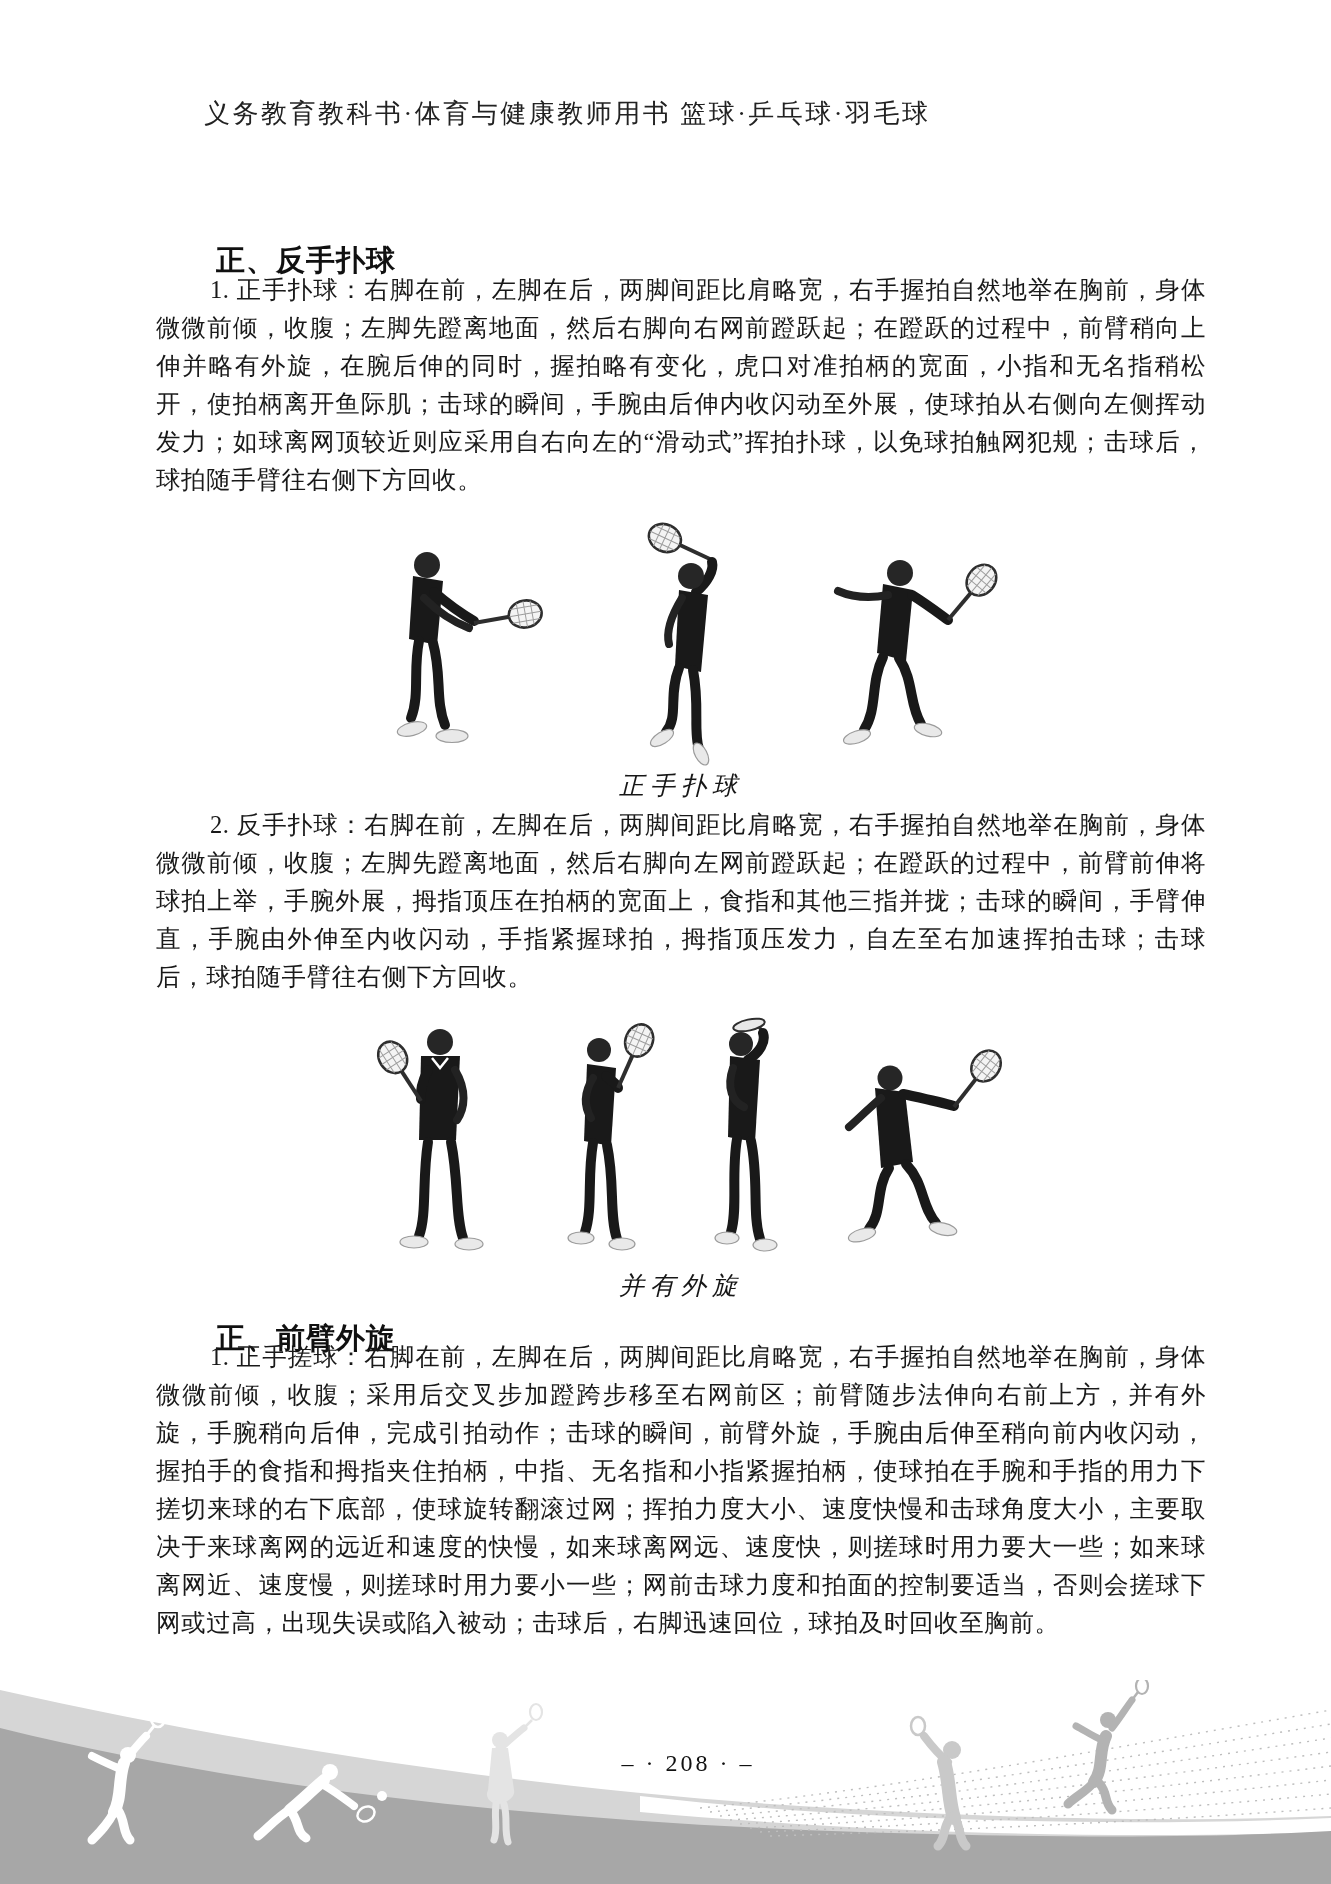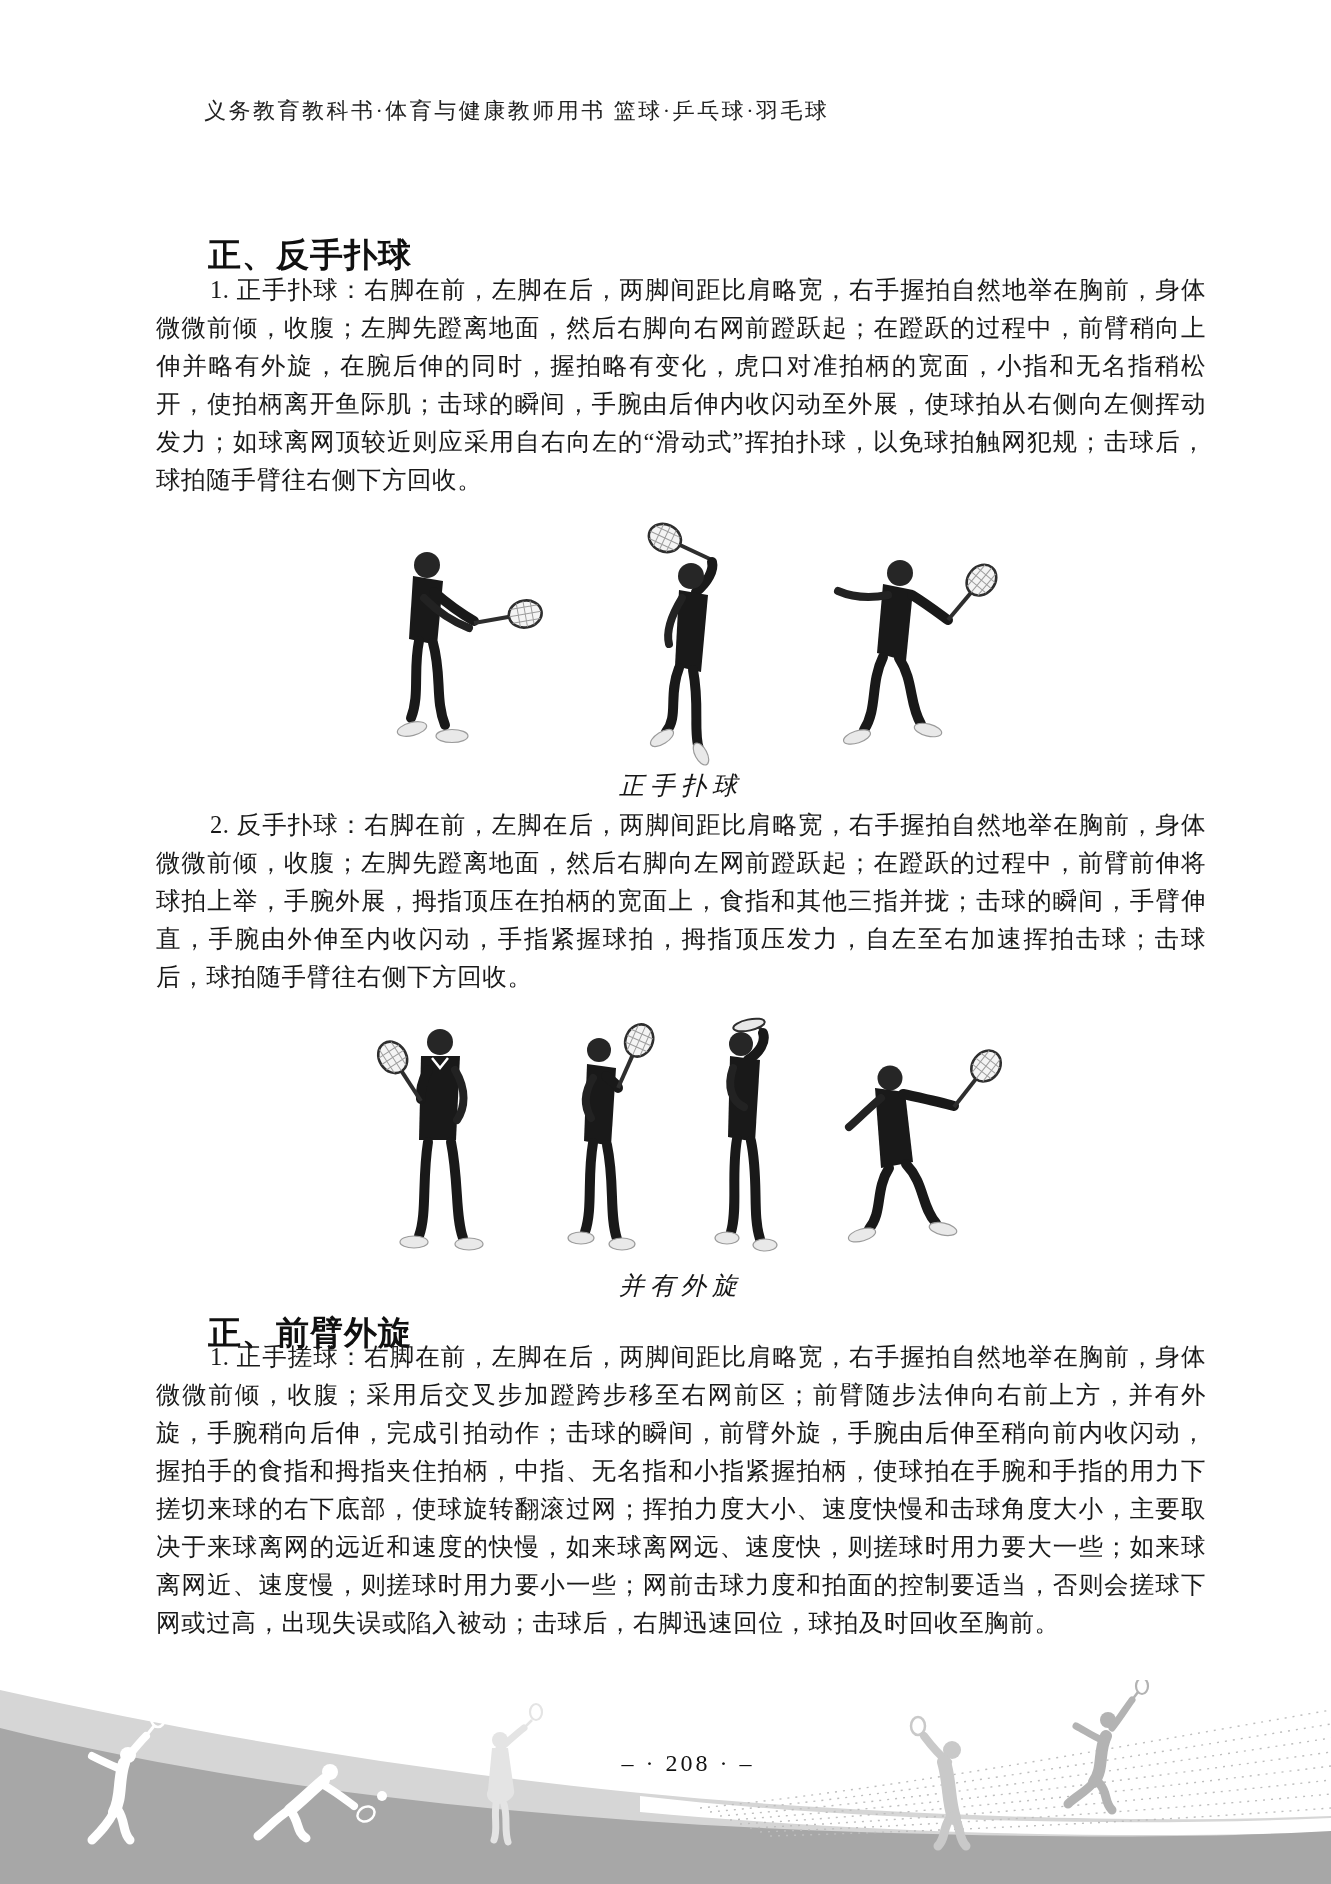--- a/index.html
+++ b/index.html
@@ -3,27 +3,27 @@
 <meta charset="utf-8">
 <title>教科书页面</title>
 <style>
   html,body{margin:0;padding:0;background:#f0f0f0;}
   .page{
     position:relative;width:1331px;height:1884px;background:#ffffff;
     margin:0 auto;overflow:hidden;
     font-family:"Liberation Serif","DejaVu Serif",serif;color:#1c1c1c;
   }
   .running-head{
-    position:absolute;left:204px;top:96px;font-size:22px;letter-spacing:2.5px;color:#222;
+    position:absolute;left:204px;top:96px;font-size:26px;letter-spacing:2.5px;color:#222;
     white-space:nowrap;
   }
   .heading{
-    position:absolute;left:208px;margin:0;
+    position:absolute;left:208px;margin:8px;
     font-family:"DejaVu Sans","Liberation Sans",sans-serif;
-    font-weight:bold;font-size:33px;color:#101010;letter-spacing:1px;
+    font-weight:bold;font-size:29px;color:#101010;letter-spacing:1px;
   }
   .h-pos-1{top:233px;}
   .h-pos-2{top:1311px;}
   .body-para{
     position:absolute;left:156px;width:1050px;margin:0;
     font-size:24.5px;line-height:38px;text-align:justify;text-justify:inter-ideograph;
     text-indent:2.2em;letter-spacing:0.6px;color:#191919;
   }
   .p-pos-1{top:271px;}
   .p-pos-2{top:806px;}

